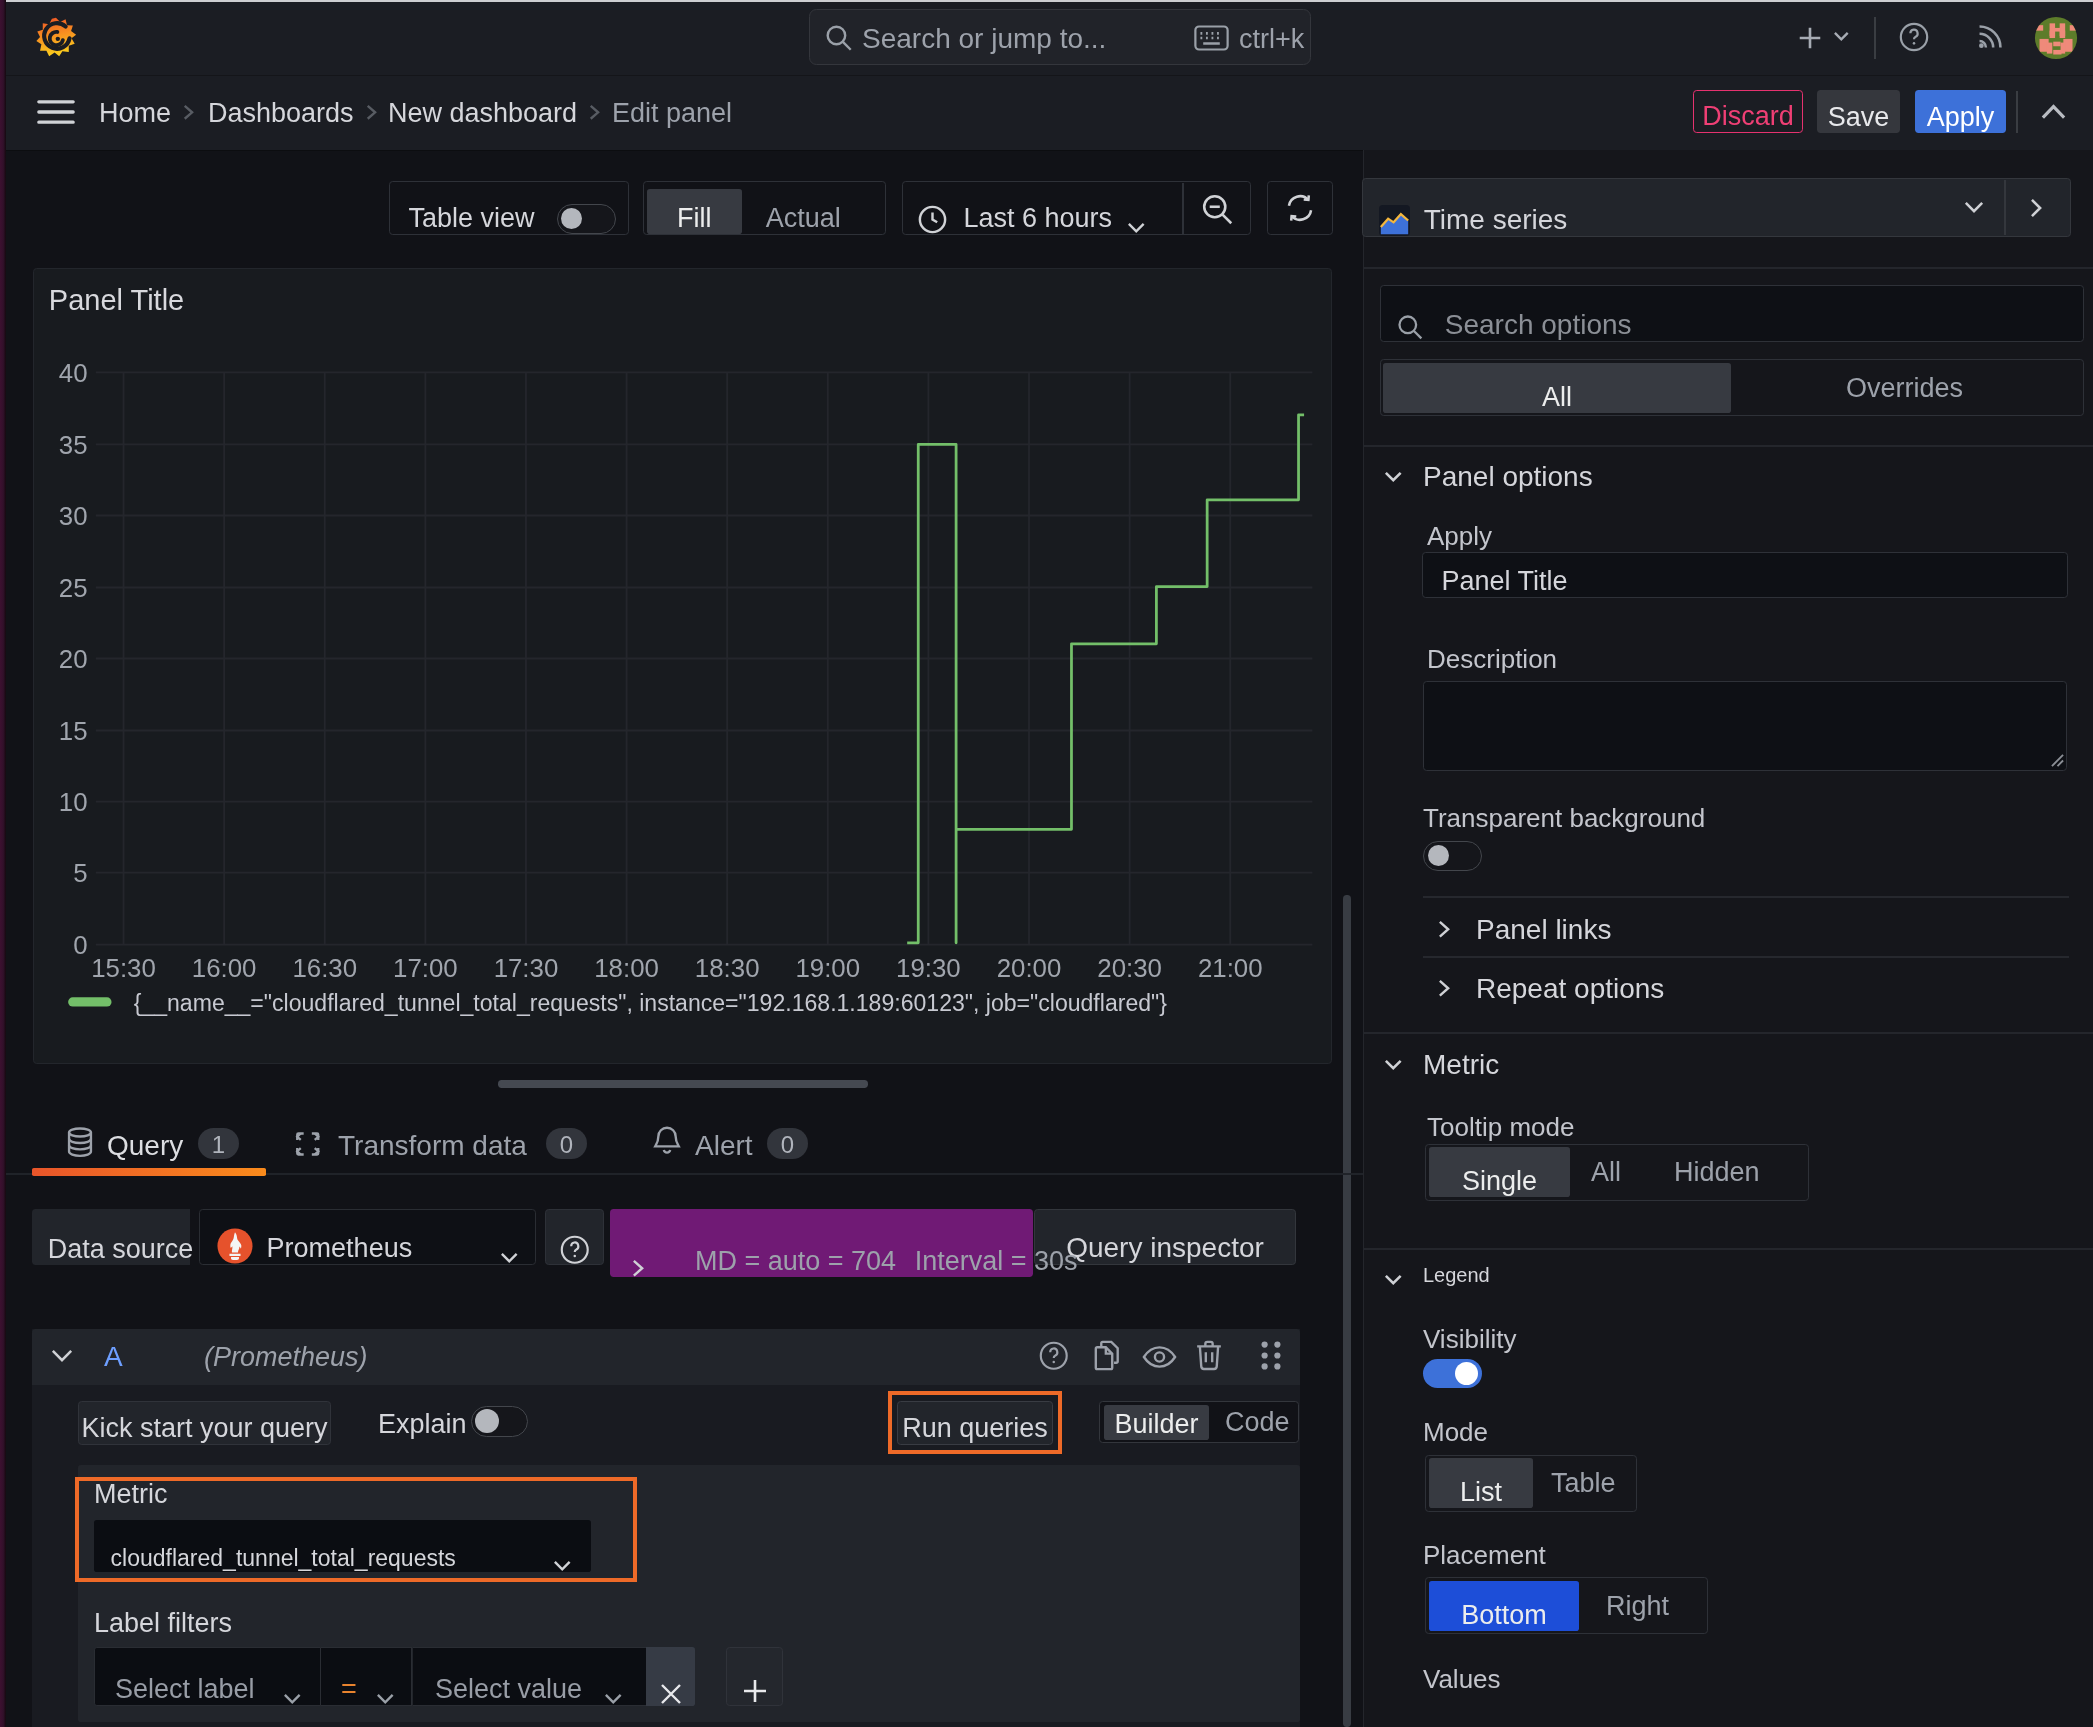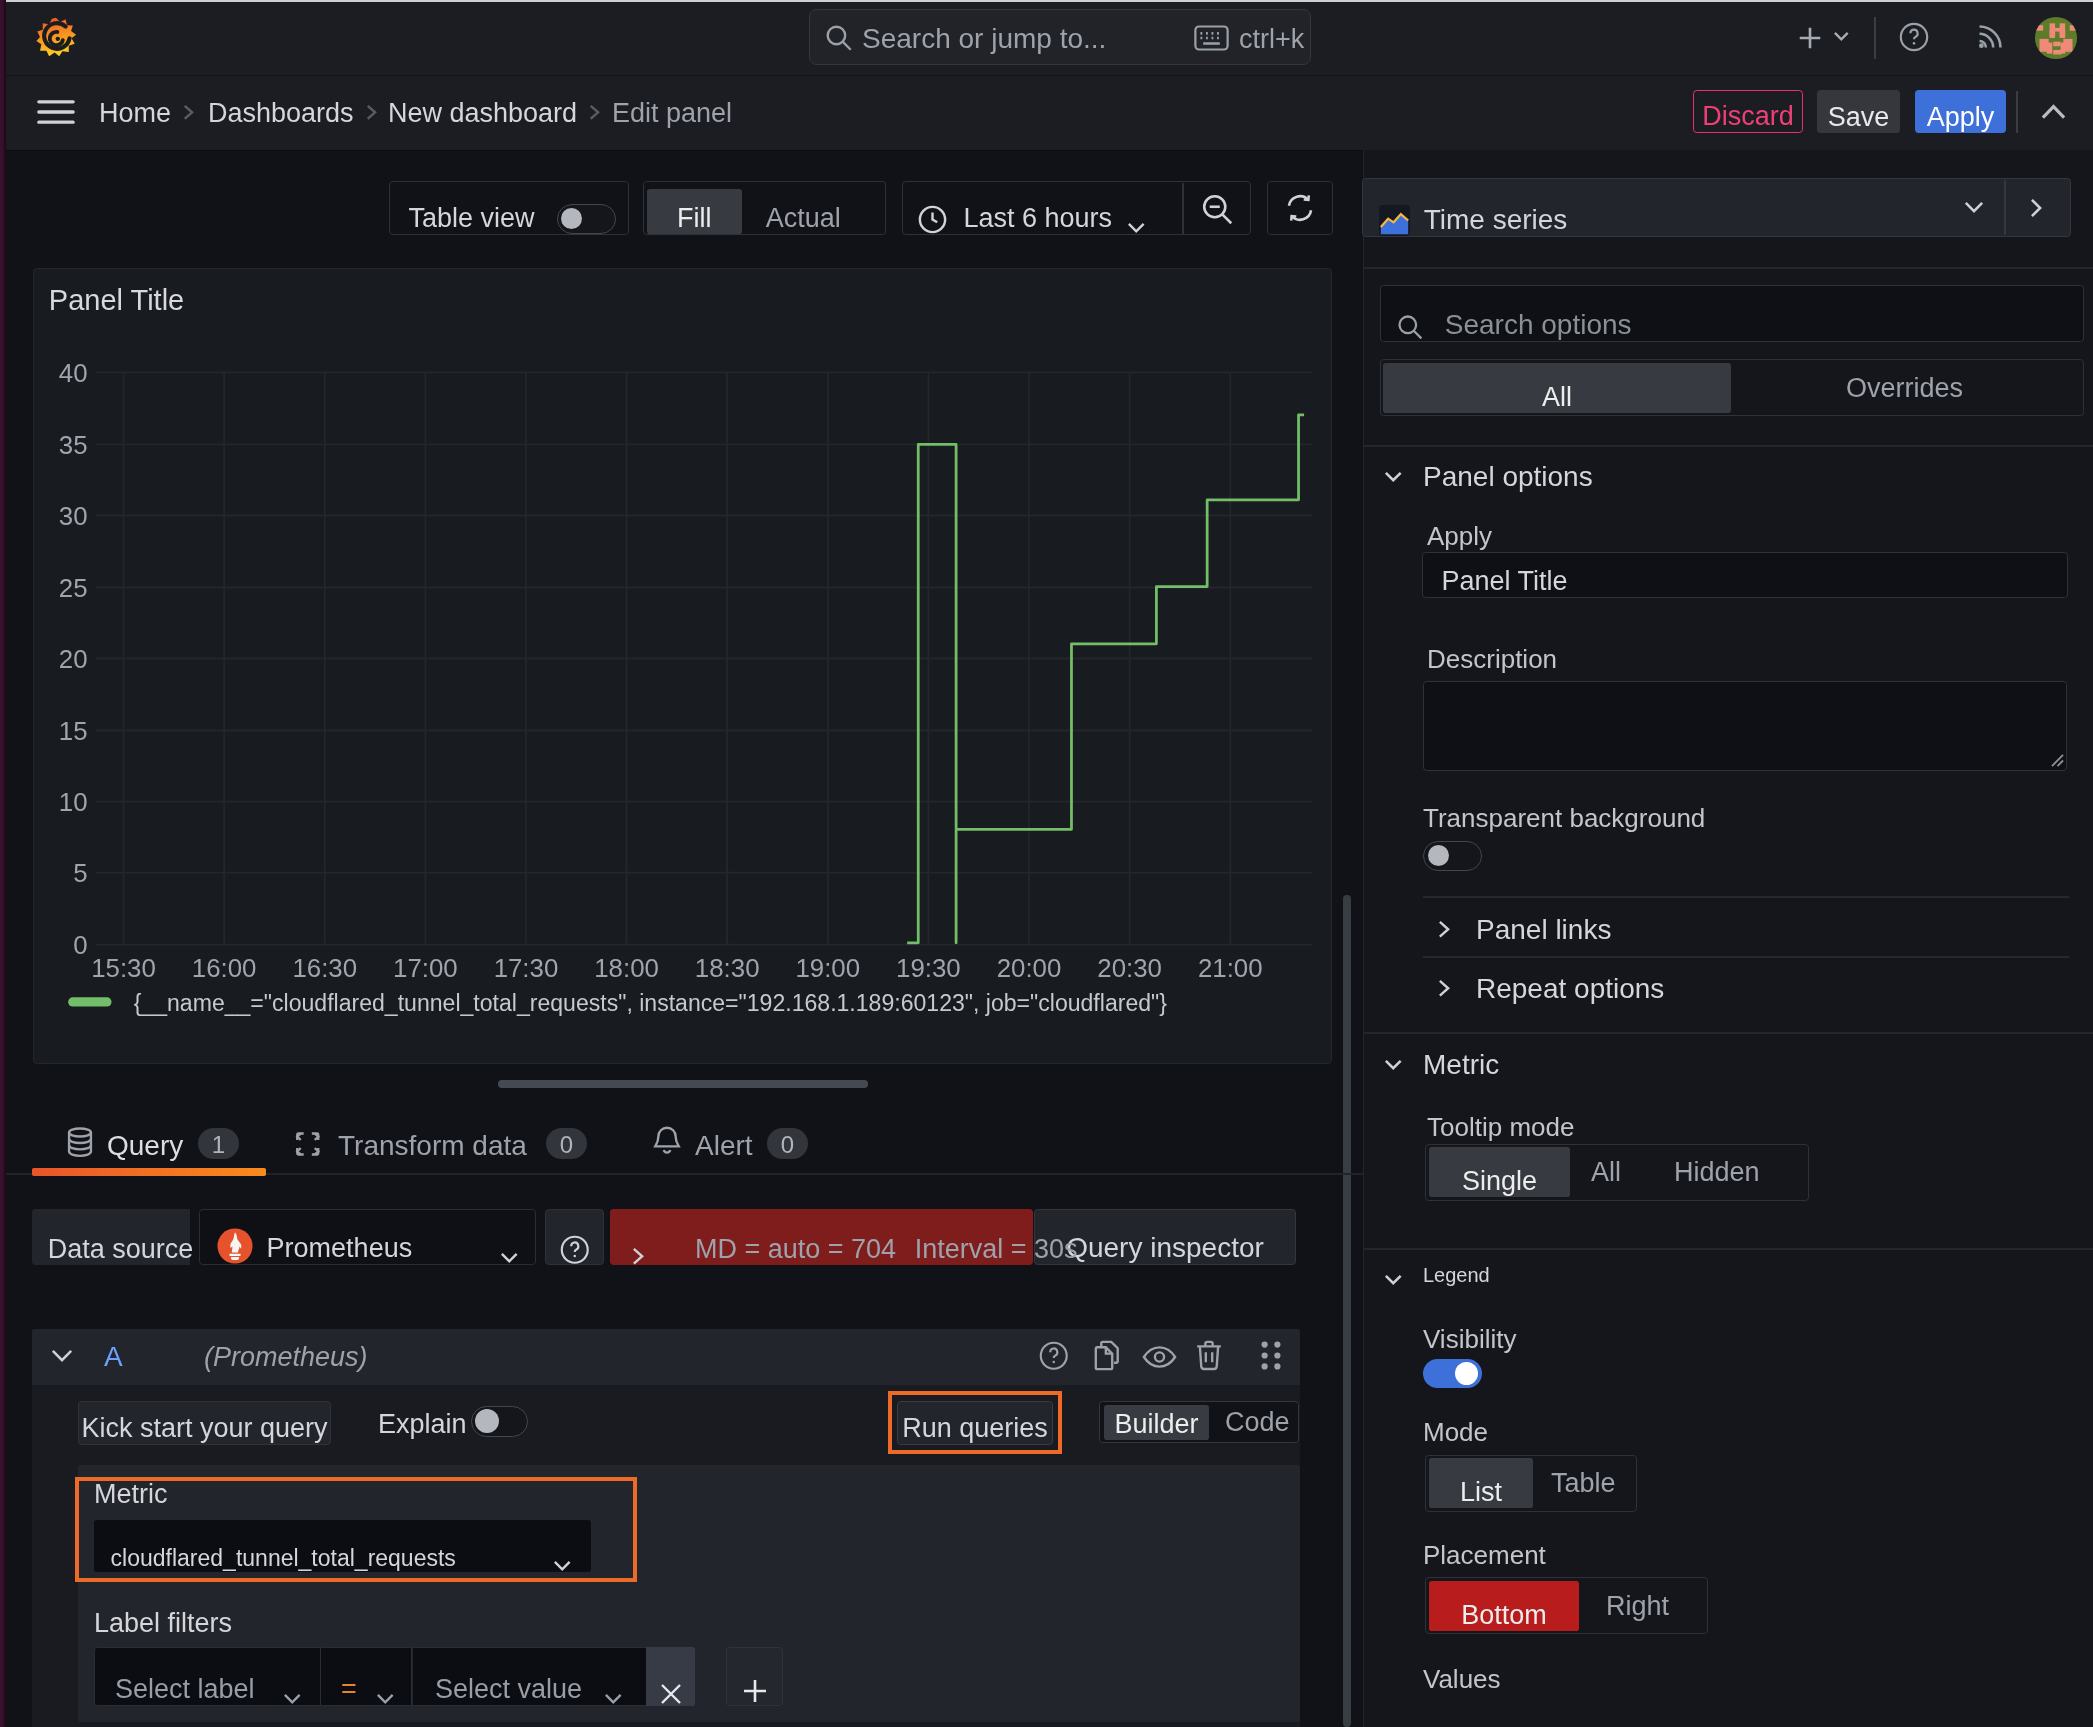--- a/index.html
+++ b/index.html
@@ -235,21 +235,21 @@
         <path d="M2 2l8 8 8-8"></path>
       </svg>
   </div>
   <div class="abs row" style="left:545px;top:1209px;width:59px;height:56px;background:#22252b;border:1.8px solid #2e3138;border-radius:3.7px;justify-content:center">
     <svg width="29.5" height="29.5" viewBox="0 0 33 33" fill="none" stroke="#d0d2d6" stroke-width="2.4">
         <circle cx="16.5" cy="16.5" r="14.5"></circle>
         <path d="M12.5 12.5a4 4.2 0 1 1 5.5 3.9c-1.2.5-1.5 1.3-1.5 2.6"></path>
         <circle cx="16.5" cy="23.5" r="1.4" fill="#d0d2d6" stroke="none"></circle>
       </svg>
   </div>
-  <div class="abs row" style="left:610px;top:1209px;width:423px;height:56px;background:#7f1d1d;border-radius:3.7px;z-index:2">
+  <div class="abs row" style="left:610px;top:1209px;width:423px;height:68px;background:#701a75;border-radius:3.7px;z-index:2">
     <svg style="margin-left:21px" width="14" height="18.5" viewBox="0 0 15 20" fill="none" stroke="#cfd1d5" stroke-width="2.6">
         <path d="M3 2l9 8-9 8"></path>
       </svg>
     <span class="ts" style="margin-left:50px;font-size:27px">MD = auto = 704</span>
     <span class="ts" style="margin-left:18.5px;font-size:27px">Interval = 30s</span>
   </div>
   <div class="abs row" style="left:1034px;top:1209px;width:262px;height:56px;background:#22252b;border:1.8px solid #33363c;border-radius:3.7px;justify-content:center">
       <span class="t" style="font-size:28px">Query inspector</span>
     </div>
 
@@ -429,21 +429,21 @@
       <span style="position:absolute;right:3.7px;top:2.8px;width:23px;height:23px;border-radius:50%;background:#fff"></span>
     </span>
   <div class="abs" style="left:1423px;top:1417px;font-size:26px;color:#c3c5cc">Mode</div>
   <div class="abs" style="left:1425px;top:1455px;width:212px;height:57px;border:1.8px solid #2e3138;border-radius:3.7px"></div>
   <div class="abs row" style="left:1429px;top:1458px;width:104px;height:50px;background:#373a41;border-radius:2.8px;justify-content:center">
       <span style="color:#eceded;font-size:27px;font-weight:500">List</span>
     </div>
   <div class="abs ts" style="left:1551px;top:1468px;font-size:27px">Table</div>
   <div class="abs" style="left:1423px;top:1540px;font-size:26px;color:#c3c5cc">Placement</div>
   <div class="abs" style="left:1425px;top:1577px;width:283px;height:57px;border:1.8px solid #2e3138;border-radius:3.7px"></div>
-  <div class="abs row" style="left:1429px;top:1581px;width:150px;height:50px;background:#b91c1c;border-radius:2.8px;justify-content:center">
+  <div class="abs row" style="left:1429px;top:1581px;width:150px;height:50px;background:#1d4ed8;border-radius:2.8px;justify-content:center">
       <span style="color:#eceded;font-size:27px;font-weight:500">Bottom</span>
     </div>
   <div class="abs ts" style="left:1606px;top:1591px;font-size:27px">Right</div>
   <div class="abs" style="left:1423px;top:1664px;font-size:26px;color:#c3c5cc">Values</div>
 
   <div class="abs" style="left:3.7px;top:0;width:2090px;height:1.8px;background:#cdced1"></div>
   <div class="abs" style="left:0;top:0;width:5.5px;height:1728px;background:linear-gradient(90deg,#3d1130 0%,#32102a 55%,#14090f 100%)"></div>
 </div>
 
 

